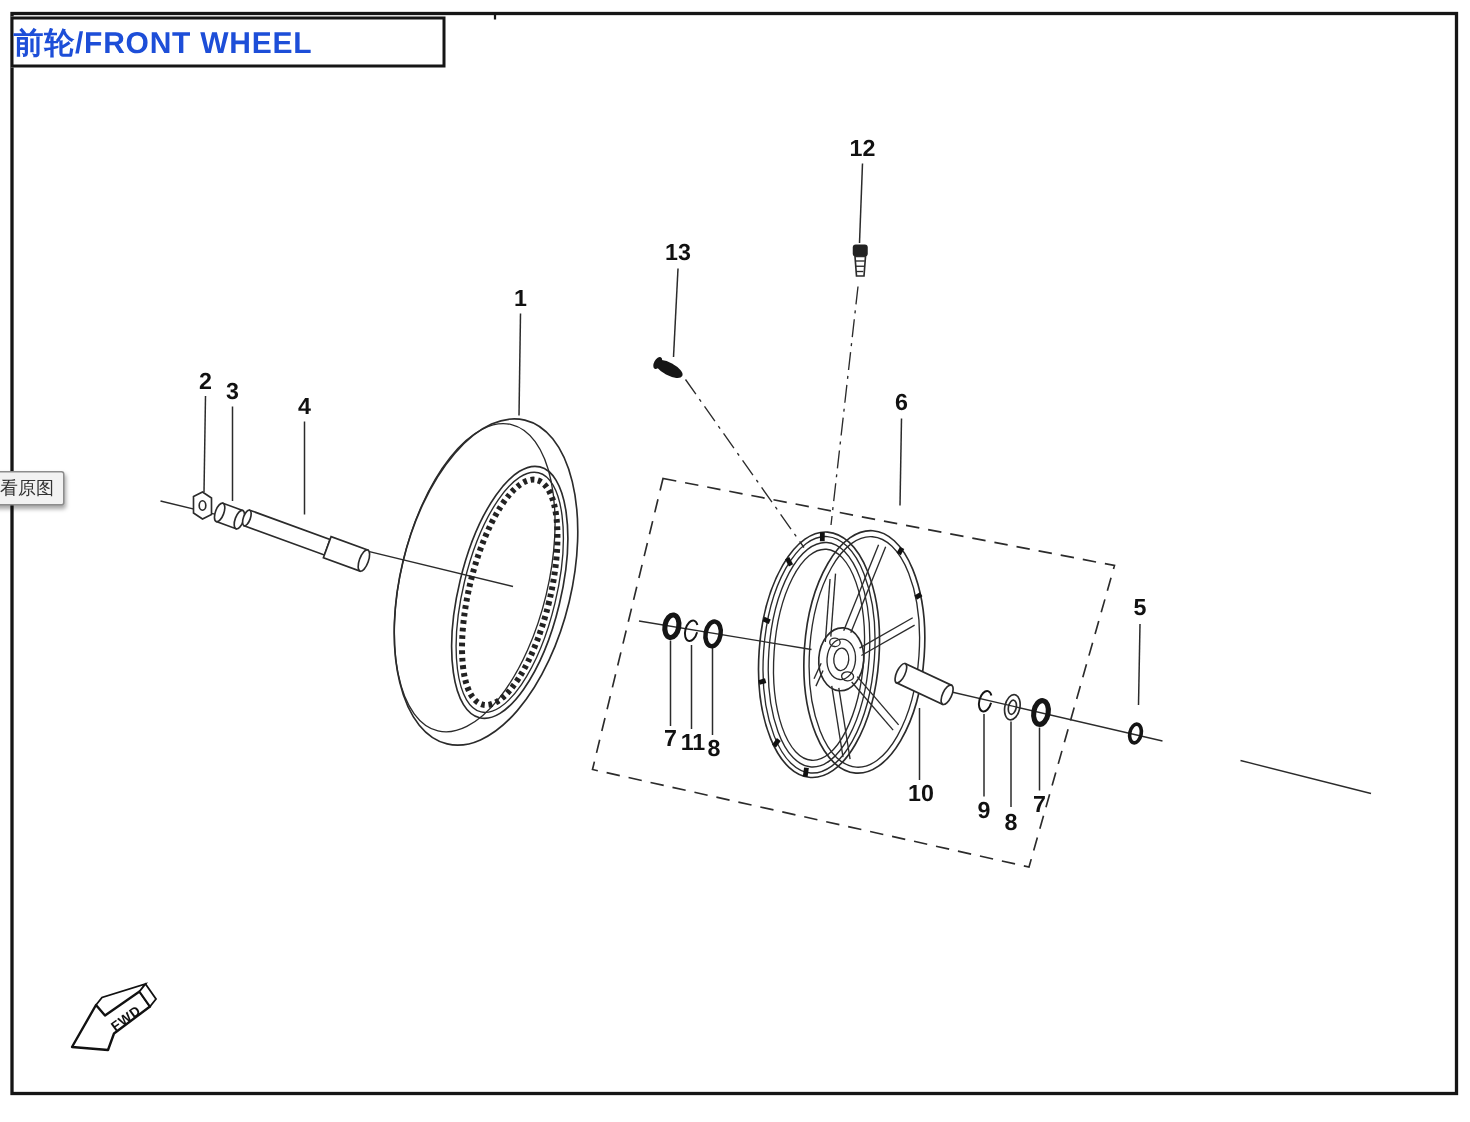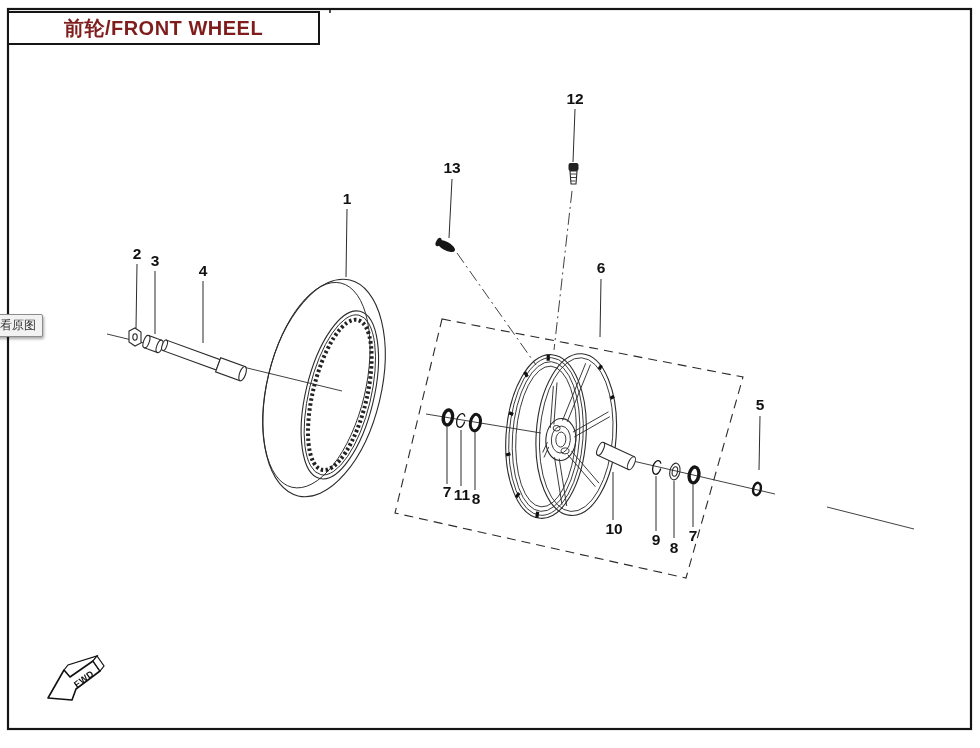--- a/index.html
+++ b/index.html
@@ -2,24 +2,24 @@
 <html><head>
 <meta charset="utf-8">
 <style>
   html,body{margin:0;padding:0;background:#fff;}
   .page{
     position:relative;width:980px;height:748px;background:#ffffff;
     font-family:"Liberation Sans","DejaVu Sans",sans-serif;overflow:hidden;
   }
   .diagram-svg{position:absolute;left:0;top:0;z-index:1;}
   .title-box{
-    position:absolute;left:7px;top:11px;width:313px;height:34px;
+    position:absolute;left:7px;top:11px;width:290px;height:34px;
     border:2px solid #151515;box-sizing:border-box;background:#fff;
-    display:flex;align-items:center;justify-content:center;
-    font-size:20px;font-weight:bold;color:#7f1d1d;letter-spacing:.5px;
+    display:flex;align-items:center;
+    font-size:20px;font-weight:bold;color:#1d4ed8;letter-spacing:.5px;
     z-index:2;white-space:nowrap;
   }
   .view-orig-tooltip{
     position:absolute;left:-7px;top:314px;z-index:3;
     background:#f2f2f2;border:1px solid #8d8d8d;border-radius:2px;
     padding:2px 6px;font-size:12px;color:#333;
     box-shadow:1px 2px 3px rgba(0,0,0,.35);white-space:nowrap;
   }
   .co{font:bold 15.5px "Liberation Sans","DejaVu Sans",sans-serif;fill:#111;}
   .ln{stroke:#2b2b2b;stroke-width:1;fill:none;}

